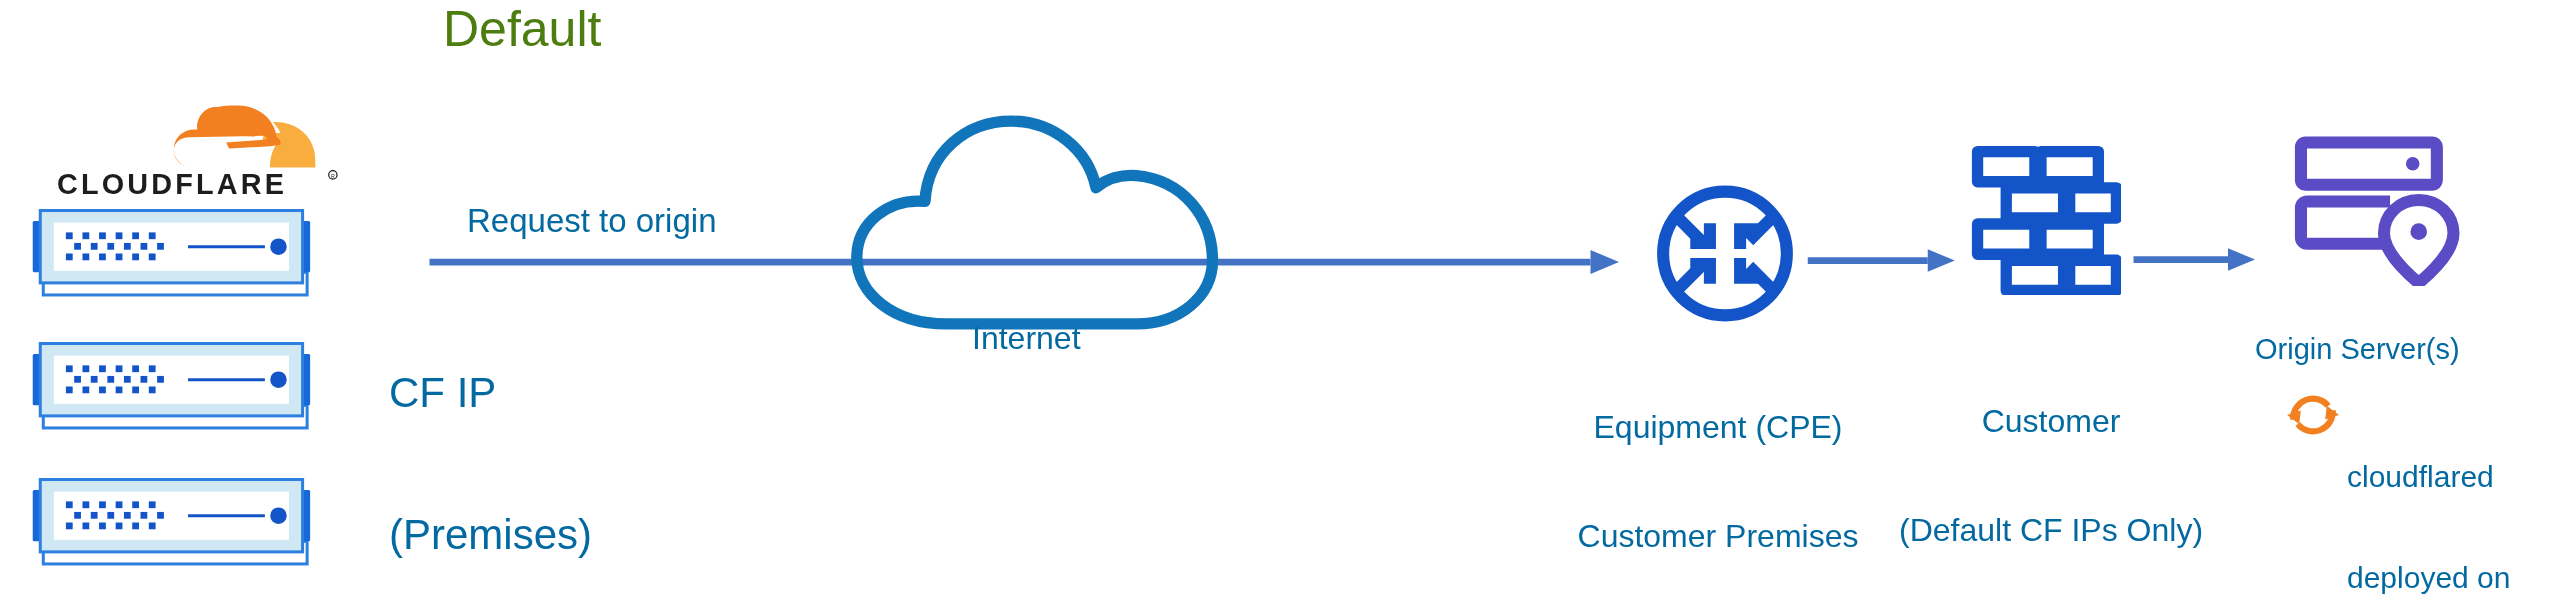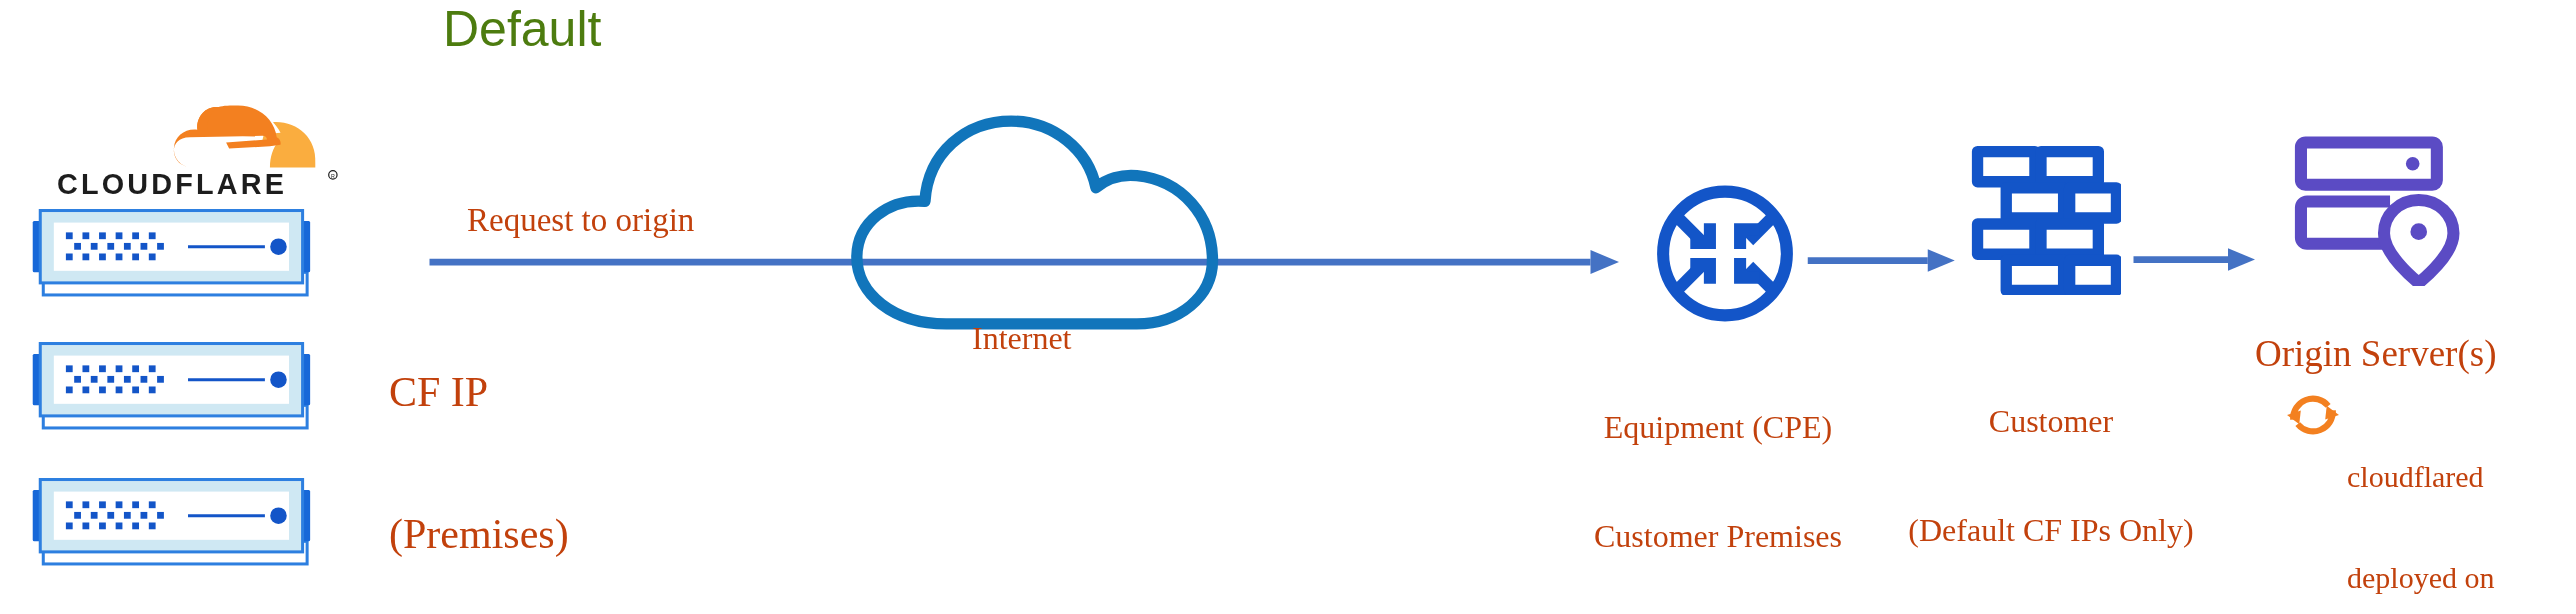--- a/index.html
+++ b/index.html
@@ -38,24 +38,23 @@
   .server {
     width: 318px;
     height: 98px;
   }
   #srv1 { left: 26px; top: 206px; }
   #srv2 { left: 26px; top: 339px; }
   #srv3 { left: 26px; top: 475px; }
 
   
   .lbl {
-    color: #c2410c;
+    color: #0369a1;
     white-space: pre;
     line-height: 1.13;
-    font-family: Liberation Serif, serif;
   }
   #lbl-request {
     left: 467px; top: 202px;
     font-size: 33px;
   }
   #lbl-cfip {
     left: 389px; top: 274px;
     font-size: 42px;
   }
   #lbl-internet {
@@ -69,21 +68,21 @@
     width: 318px;
   }
   #lbl-firewall {
     left: 1892px; top: 331px;
     font-size: 32px;
     text-align: center;
     width: 318px;
   }
   #lbl-origin {
     left: 2255px; top: 333px;
-    font-size: 37px;
+    font-size: 29px;
   }
   #lbl-cloudflared {
     left: 2347px; top: 392px;
     font-size: 30px;
   }
 
   
   #internet-cloud { left: 840px; top: 106px; }
   #cpe-icon { left: 1642px; top: 178px; }
   #firewall-icon { left: 1970px; top: 144px; }

